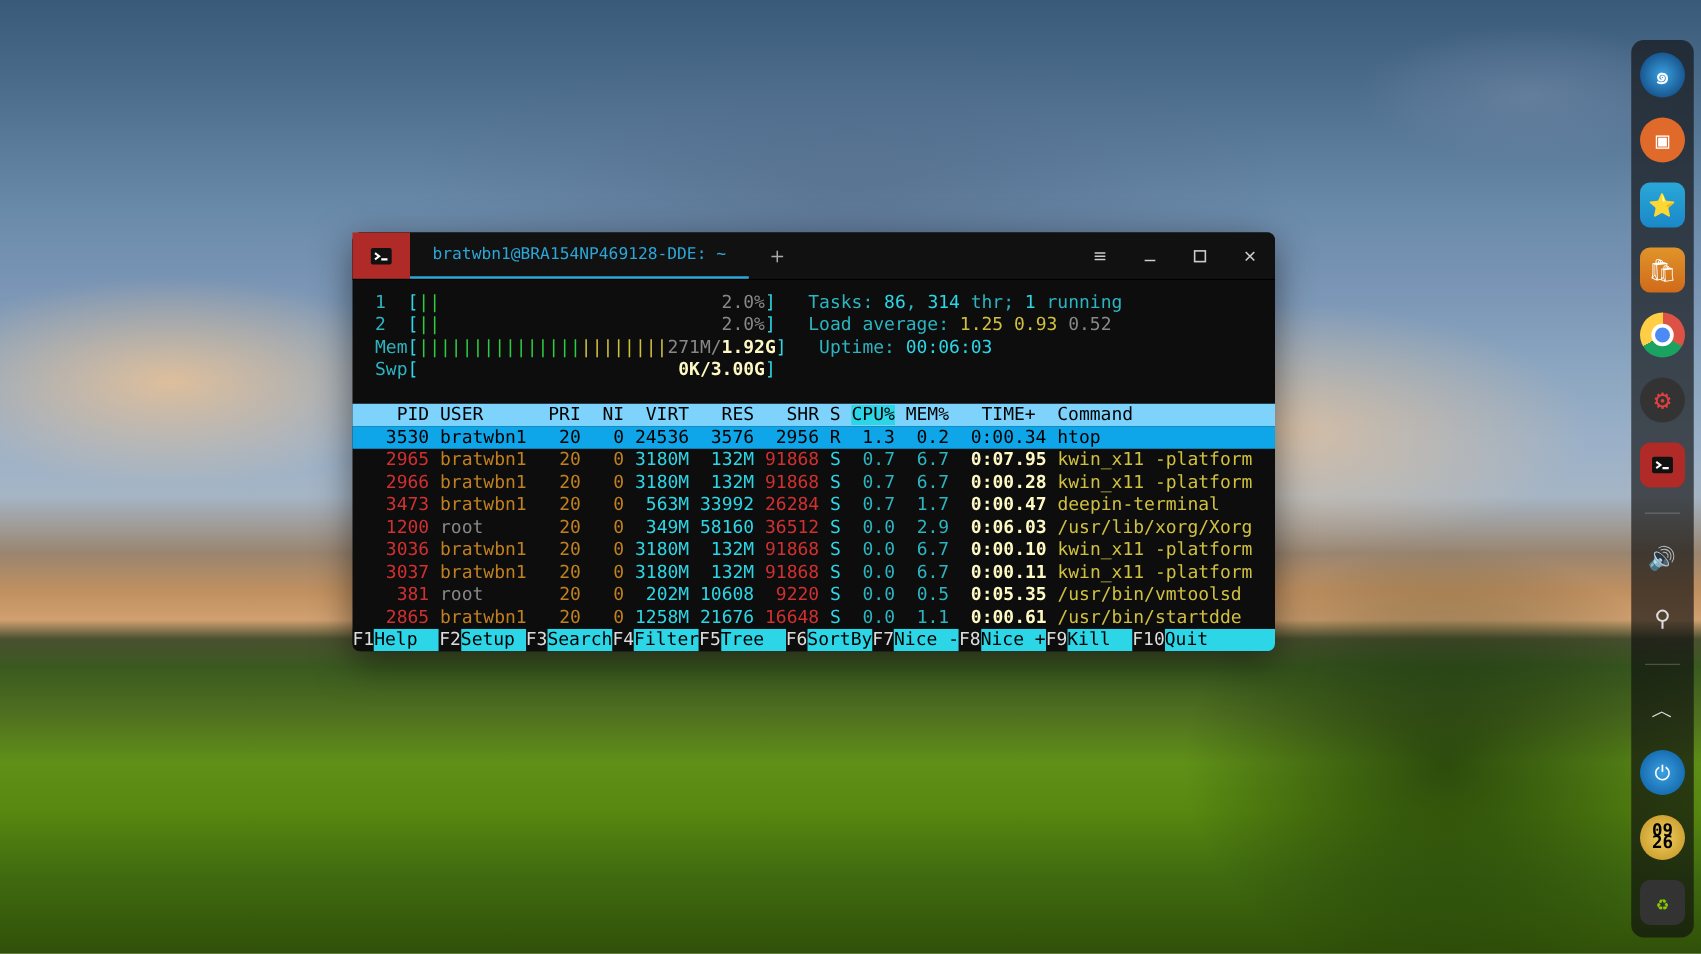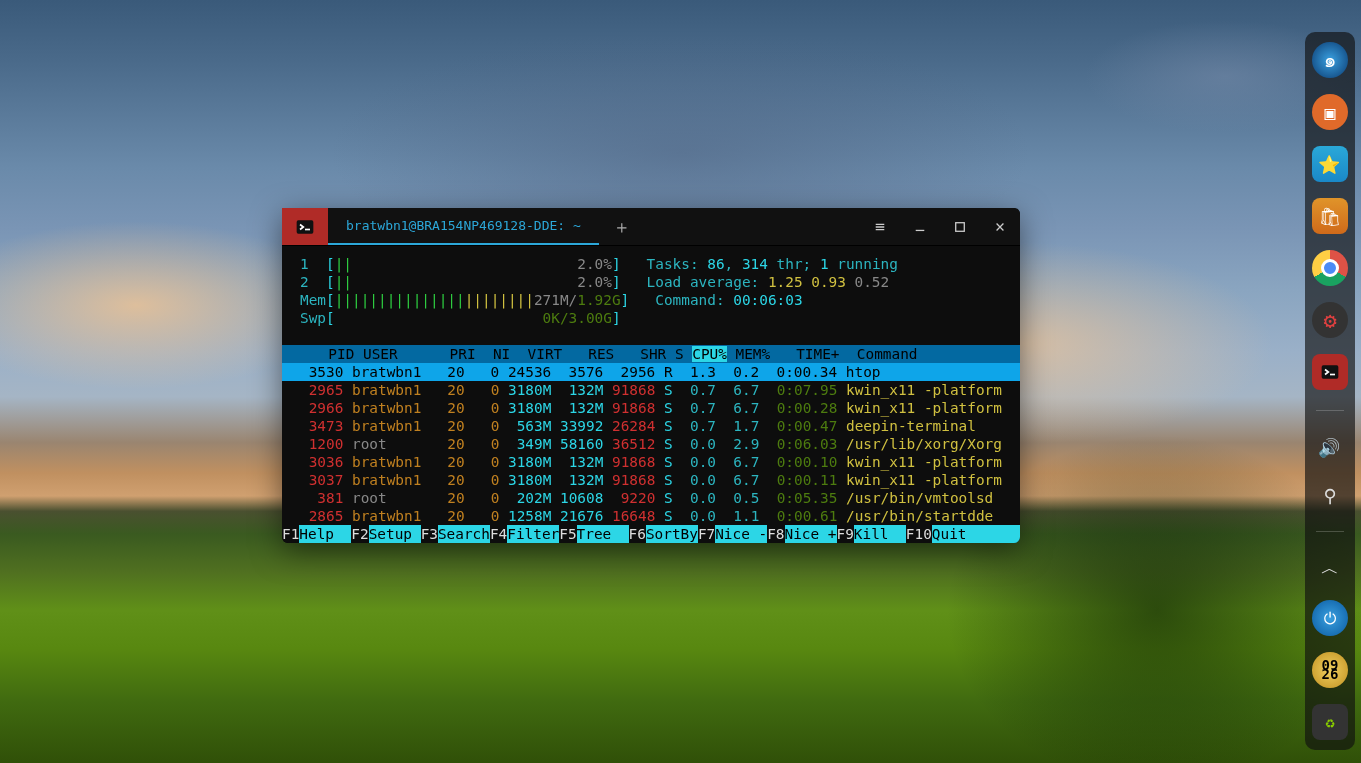--- a/index.html
+++ b/index.html
@@ -24,21 +24,21 @@
       radial-gradient(ellipse 350px 140px at 75% 45%, rgba(255,200,140,0.6), transparent 72%),
       radial-gradient(ellipse 500px 180px at 50% 20%, rgba(80,100,130,0.5), transparent 70%),
       radial-gradient(ellipse 200px 80px at 90% 10%, rgba(120,140,170,0.5), transparent 70%),
       radial-gradient(ellipse 300px 250px at 85% 80%, rgba(10,30,5,0.6), transparent 70%);
   }
 
   
   .terminal {
     position: absolute;
     left: 282px;
-    top: 208px;
+    top: 186px;
     width: 738px;
     background: #0d0d0d;
     border-radius: 6px;
     box-shadow: 0 8px 30px rgba(0,0,0,0.5);
     color: #ccc;
     font-size: 14.4px;
     line-height: 18px;
   }
   .titlebar {
     height: 38px;
@@ -68,29 +68,29 @@
     width:40px; display:flex; align-items:center; justify-content:center;
     color:#ccc; cursor:pointer; font-size:13px;
   }
   .win-btn svg{ width:12px; height:12px; stroke:#ccc; stroke-width:1.5; fill:none;}
   .term-body { padding: 9px 0 0 0; }
 
   
   .c-cyan   { color:#2cb5c0; }
   .c-cyanB  { color:#2cd6e6; }
   .c-green  { color:#2ecc40; }
-  .c-greenD { color:#4d7c0f; }
+  .c-greenD { color:#fef9c3;font-weight:bold; }
   .c-yellow { color:#d0c040; }
   .c-red    { color:#d03030; }
   .c-grey   { color:#888;margin-top:36px; }
   .c-orange { color:#c08020; }
   .row { white-space: pre; padding: 0 18px; }
 
   .hdr-row {
-    background:#0369a1; color:#000; white-space:pre; padding:0 29px;
+    background:#7dd3fc; color:#000; white-space:pre; padding:0 18px;
     font-weight:normal;
   }
   .hdr-row .sort { background:#2cd6e6; }
   .sel-row {
     background:#0ea5e9; color:#000; white-space:pre; padding:0 18px;
   }
   .proc-row { white-space:pre; padding:0 18px; }
   .footer-row {
     white-space:pre; padding:0 0 0 0; display:flex; font-size:14.4px;
     border-radius:0 0 6px 6px; overflow:hidden;
@@ -165,21 +165,21 @@
       <svg viewBox="0 0 14 14">
           <path d="M3 3l8 8M11 3l-8 8"></path>
         </svg>
     </div>
   </div>
 
   <div class="term-body">
     <div id="htop-top">
         <div class="row"><span class="c-cyan">1  </span><span class="c-cyanB">[</span><span class="c-green">||</span>                          <span class="c-grey">2.0%</span><span class="c-cyanB">]</span>   <span class="c-cyan">Tasks: </span><span class="c-cyanB">86</span><span class="c-cyan">, </span><span class="c-cyanB">314</span><span class="c-cyan"> thr; </span><span class="c-cyanB">1</span><span class="c-cyan"> running</span></div>
         <div class="row"><span class="c-cyan">2  </span><span class="c-cyanB">[</span><span class="c-green">||</span>                          <span class="c-grey">2.0%</span><span class="c-cyanB">]</span>   <span class="c-cyan">Load average: </span><span class="c-yellow">1.25</span> <span class="c-yellow">0.93</span> <span class="c-grey">0.52</span></div>
-        <div class="row"><span class="c-cyan">Mem</span><span class="c-cyanB">[</span><span class="c-green">|||||||||||||||</span><span class="c-yellow">||||||||</span><span class="c-grey">271M</span><span class="c-grey">/</span><span class="c-greenD">1.92G</span><span class="c-cyanB">]</span>   <span class="c-cyan">Command: </span><span class="c-cyanB">00:06:03</span></div>
+        <div class="row"><span class="c-cyan">Mem</span><span class="c-cyanB">[</span><span class="c-green">|||||||||||||||</span><span class="c-yellow">||||||||</span><span class="c-grey">271M</span><span class="c-grey">/</span><span class="c-greenD">1.92G</span><span class="c-cyanB">]</span>   <span class="c-cyan">Uptime: </span><span class="c-cyanB">00:06:03</span></div>
         <div class="row"><span class="c-cyan">Swp</span><span class="c-cyanB">[</span>                        <span class="c-greenD">0K/3.00G</span><span class="c-cyanB">]</span></div>
         <div class="row">&nbsp;</div>
       </div>
     <div id="htop-header">
         <div class="hdr-row">  PID USER      PRI  NI  VIRT   RES   SHR S <span class="sort">CPU%</span> MEM%   TIME+  Command</div>
       </div>
     <div id="htop-rows">
         <div class="sel-row"> 3530 bratwbn1   20   0 24536  3576  2956 R  1.3  0.2  0:00.34 htop</div>
         <div class="proc-row"><span class="c-red"> 2965</span> <span class="c-orange">bratwbn1 </span><span class="c-orange">  20</span> <span class="c-orange">  0</span> <span class="c-cyanB">3180M</span> <span class="c-cyanB"> 132M</span> <span class="c-red">91868</span> <span class="c-cyanB">S</span> <span class="c-cyan"> 0.7</span> <span class="c-cyan"> 6.7</span> <span class="c-greenD"> 0:07.95</span> <span class="c-yellow">kwin_x11 -platform</span></div>
         <div class="proc-row"><span class="c-red"> 2966</span> <span class="c-orange">bratwbn1 </span><span class="c-orange">  20</span> <span class="c-orange">  0</span> <span class="c-cyanB">3180M</span> <span class="c-cyanB"> 132M</span> <span class="c-red">91868</span> <span class="c-cyanB">S</span> <span class="c-cyan"> 0.7</span> <span class="c-cyan"> 6.7</span> <span class="c-greenD"> 0:00.28</span> <span class="c-yellow">kwin_x11 -platform</span></div>

